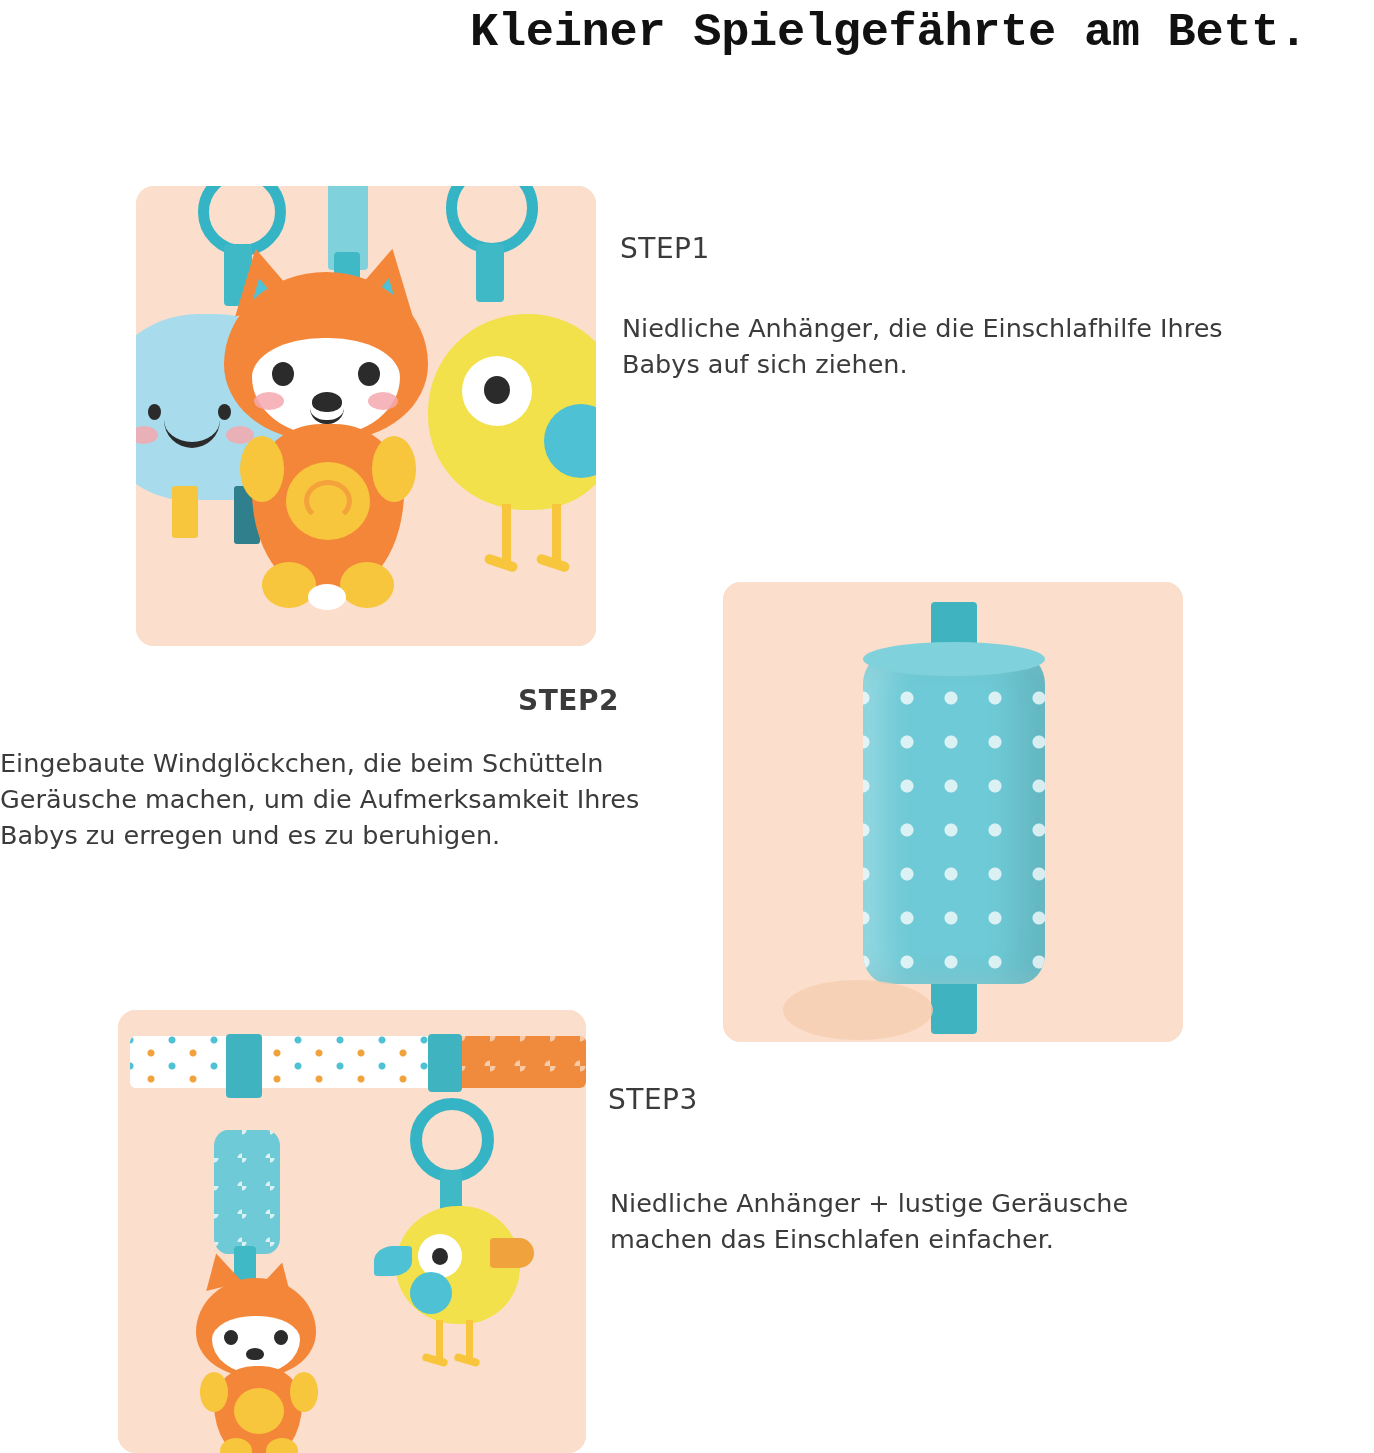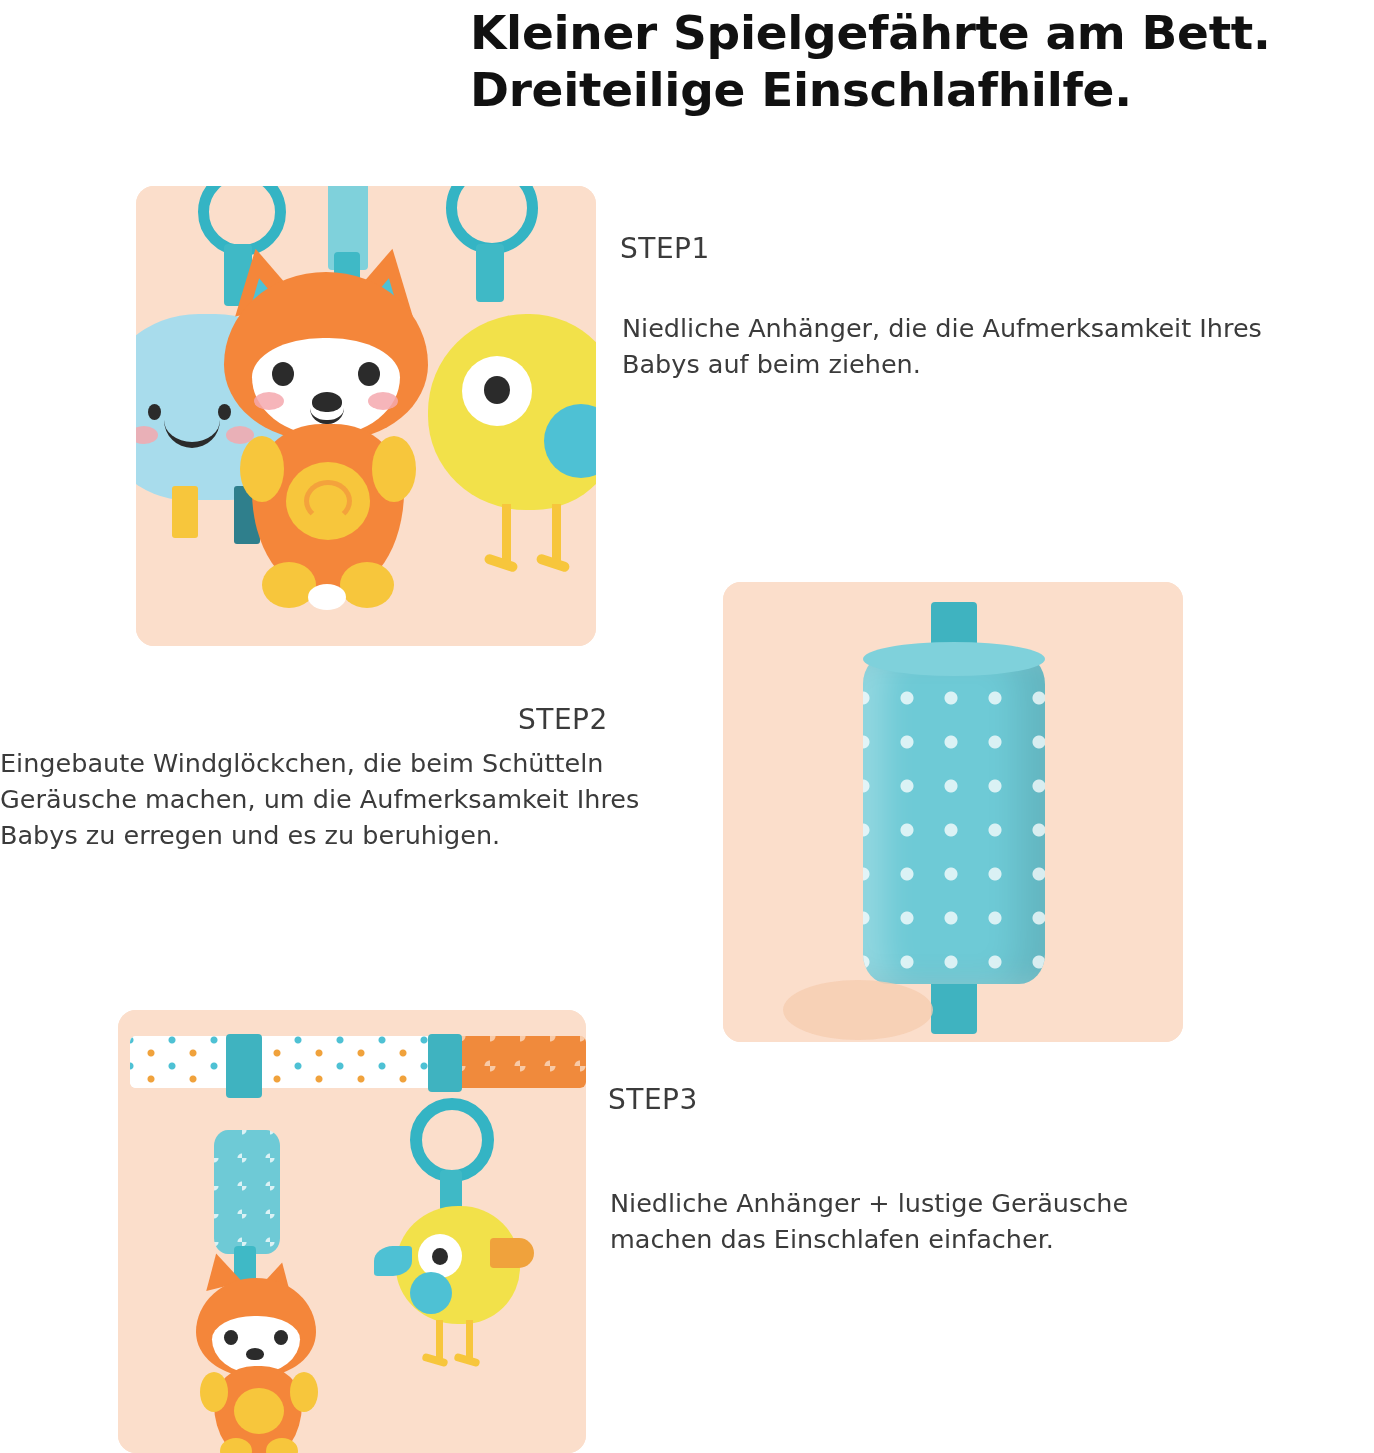--- a/index.html
+++ b/index.html
@@ -22,21 +22,21 @@
     position: absolute;
     left: 470px;
     top: 4px;
     width: 880px;
     font-size: 47px;
     line-height: 1.22;
     font-weight: 700;
     letter-spacing: -0.3px;
     color: #111111;
   }
-  .headline .line { display: block; white-space: nowrap; }
+  .headline .line { display: block; white-space: nowrap; font-family: Liberation Mono, monospace; }
 
   
   .photo {
     position: absolute;
     border-radius: 18px;
     overflow: hidden;
     background: #fbdfcc;
   }
 
   
@@ -167,31 +167,30 @@
     background:#f08a3c;
     background-image:
       radial-gradient(circle at 0 0, rgba(255,255,255,.55) 5px, transparent 6px),
       radial-gradient(circle at 100% 100%, rgba(255,255,255,.55) 5px, transparent 6px);
     background-size: 30px 30px;
   }
 
   
   #step1-label { left: 620px; top: 232px; }
   #step1-body  { left: 622px; top: 310px; width: 680px; }
-  #step2-label { left: 518px; top: 703px; }
+  #step2-label { left: 518px; top: 684px; font-weight: bold; }
   #step2-body  { left: 0px;   top: 745px; width: 718px; }
   #step3-label { left: 608px; top: 1083px; }
   #step3-body  { left: 610px; top: 1185px; width: 620px; }
 </style>
 </head>
 <body>
 
 <div class="headline">
   <span class="line">Kleiner Spielgefährte am Bett.</span>
-  <span class="line">Dreiteilige Einschlafhilfe.</span>
 </div>
 
 <div class="photo" id="photo1">
   <div class="bg"></div>
 
   <div class="ring" style="left:62px; top:-18px; width:88px; height:88px;"></div>
   <div class="ring" style="left:310px; top:-24px; width:92px; height:92px;"></div>
 
   <div class="strap" style="left:88px; top:58px; width:28px; height:62px;"></div>
   <div class="strap" style="left:192px; top:-8px; width:40px; height:92px; background:#7fd1db;"></div>
@@ -232,21 +231,21 @@
   <div class="bird-eye-w" style="left:326px; top:170px; width:70px; height:70px;"></div>
   <div class="eye-dot" style="left:348px; top:190px; width:26px; height:28px;"></div>
   <div class="bird-patch" style="left:408px; top:218px; width:74px; height:74px;"></div>
   <div class="bird-leg" style="left:366px; top:318px; width:9px; height:62px;"></div>
   <div class="bird-leg" style="left:416px; top:318px; width:9px; height:62px;"></div>
   <div style="position:absolute; left:348px; top:372px; width:34px; height:10px; background:#f7c63c; border-radius:6px; transform:rotate(18deg);"></div>
   <div style="position:absolute; left:400px; top:372px; width:34px; height:10px; background:#f7c63c; border-radius:6px; transform:rotate(18deg);"></div>
 </div>
 
 <div class="step-label" id="step1-label">STEP1</div>
-<div class="step-body" id="step1-body">Niedliche Anhänger, die die Aufmerksamkeit Ihres Babys auf beim ziehen.</div>
+<div class="step-body" id="step1-body">Niedliche Anhänger, die die Einschlafhilfe Ihres Babys auf sich ziehen.</div>
 
 <div class="photo" id="photo2">
   <div class="bg"></div>
   <div class="cyl-strap-top"></div>
   <div class="cyl-strap-bot"></div>
   <div class="cyl">
     <div class="cyl-pattern"></div>
   </div>
   <div class="cyl-top"></div>
   <div style="position:absolute; left:60px; top:398px; width:150px; height:60px; background:#f6cdb0; border-radius:50%; opacity:.8;"></div>

